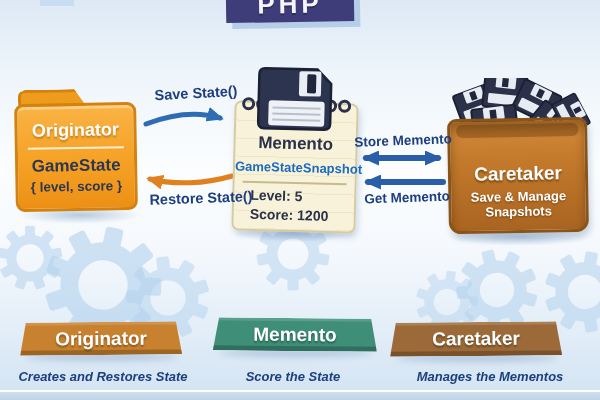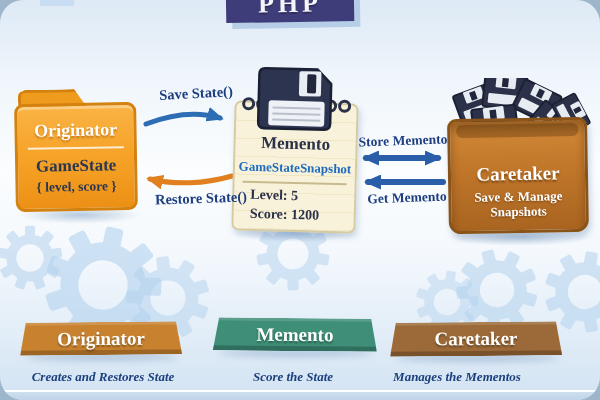--- a/index.html
+++ b/index.html
@@ -1,20 +1,19 @@
 <!DOCTYPE html>
 <html><head>
 <meta charset="utf-8">
 <style>
   html,body{margin:0;padding:0;background:#9db6cc;}
   #stage{
     position:relative;width:600px;height:400px;overflow:hidden;
-    font-family:Liberation Serif, serif;
+    font-family:Liberation Sans, sans-serif;
     background:linear-gradient(180deg,#dde9f5 0%,#eef5fb 18%,#fbfdfe 42%,#f5f9fd 62%,#e3eef8 82%,#d2e3f2 100%);
-    border-radius:23px;
   }
   .abs{position:absolute;}
   
   .php-banner{
     left:226px;top:-14px;width:128px;height:36px;background:#3f3c7a;
     transform:rotate(-1deg);box-shadow:6px 6px 0 rgba(170,198,226,.8);
     display:flex;align-items:center;justify-content:center;
   }
   .php-banner span{color:#f5f5f9;font-size:26px;font-weight:bold;letter-spacing:4px;text-shadow:0 2px 0 rgba(0,0,0,.25);}
   
@@ -199,18 +198,18 @@
   <div class="plank" style="left: 213px; top: 318px; width: 164px; z-index: 3; transform: rotate(0.5deg); background: rgb(62, 142, 120);">
     <span>Memento</span>
   </div>
   <div class="plank-shadow" style="left:396px;top:354px;width:162px;z-index:2;"></div>
   <div class="plank" style="left: 390px; top: 322px; width: 172px; height: 34px; z-index: 3; transform: rotate(-0.5deg); background: rgb(156, 106, 56);">
     <span>Caretaker</span>
   </div>
 
   <div class="desc" style="left:10px;top:369px;z-index:3;">Creates and Restores State</div>
   <div class="desc" style="left:200px;top:369px;z-index:3;">Score the State</div>
-  <div class="desc" style="left:364px;top:369px;z-index:3;">Manages the Mementos</div>
+  <div class="desc" style="left:397px;top:369px;z-index:3;">Manages the Mementos</div>
 
   <div class="bottom-line" style="z-index:3;"></div>
   <div class="bottom-strip" style="z-index:3;"></div>
 
 </div>
 
 </body></html>

